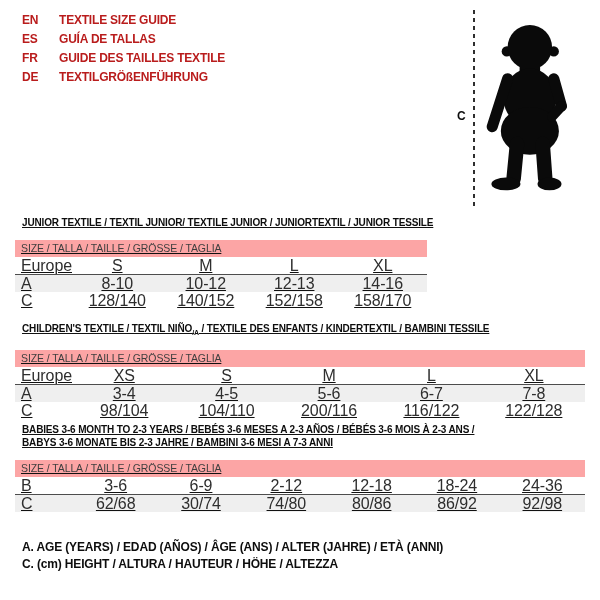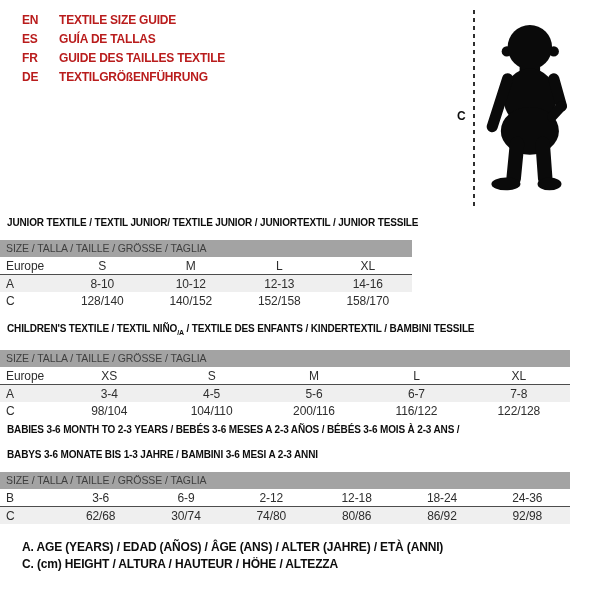--- a/index.html
+++ b/index.html
@@ -10,28 +10,28 @@
   
   .langs{position:absolute;left:22px;top:10px;}
   .lang-row{display:flex;height:19px;align-items:center;font-weight:bold;font-size:12px;letter-spacing:-0.2px;color:#b91c1c;}
   .lang-code{width:37px;flex:0 0 37px;}
   
   .dash-line{position:absolute;left:473px;top:10px;width:2px;height:196px;
     background:repeating-linear-gradient(to bottom,#2e2e2e 0 4px,transparent 4px 8px);}
   .c-label{position:absolute;left:457px;top:109px;font-weight:bold;font-size:12px;color:#0d0d0d;}
   .baby-svg{position:absolute;left:482px;top:7px;}
   
-  .table-block{position:absolute;left:0;}
+  .table-block{position:absolute;left:15px;text-decoration:underline;}
   .t1{top:216px;width:412px;}
   .t2{top:322px;width:570px;}
   .t3{top:423px;width:570px;}
   .tbl-title{font-size:10px;font-weight:bold;line-height:13px;letter-spacing:-0.15px;margin-left:7px;margin-bottom:11px;color:#0d0d0d;white-space:nowrap;}
   .tbl-title .sub{font-size:7px;vertical-align:sub;}
-  .tbl-header{height:17px;line-height:17px;background:#a3a3a3;color:#3e3e3e;font-size:10.5px;padding-left:6px;letter-spacing:-0.1px;}
-  .tbl-row{display:flex;height:17px;align-items:center;font-size:12px;color:#2e2e2e;letter-spacing:-0.1px;}
+  .tbl-header{height:17px;line-height:17px;background:#fca5a5;color:#3e3e3e;font-size:10.5px;padding-left:6px;letter-spacing:-0.1px;}
+  .tbl-row{display:flex;height:17px;font-size:16px;color:#2e2e2e;letter-spacing:-0.1px;}
   .tbl-row.first{border-bottom:1px solid #4d4d4d;}
   .tbl-row.alt{background:#efefef;}
   .cell{flex:1;text-align:center;}
   .cell.label{flex:0 0 52px;text-align:left;padding-left:6px;}
   
   .footnotes{position:absolute;left:22px;top:539px;}
   .fn-line{font-size:12px;font-weight:bold;line-height:17px;letter-spacing:-0.15px;color:#0d0d0d;white-space:nowrap;}
 </style>
 </head>
 <body>
@@ -135,22 +135,22 @@
     <span class="cell label">C</span>
     <span class="cell">98/104</span>
     <span class="cell">104/110</span>
     <span class="cell">200/116</span>
     <span class="cell">116/122</span>
     <span class="cell">122/128</span>
   </div>
 </div>
 
 <div class="table-block t3">
-  <div class="tbl-title" style="margin-bottom:12px;">BABIES 3-6 MONTH TO 2-3 YEARS / BEBÉS 3-6 MESES A 2-3 AÑOS / BÉBÉS 3-6 MOIS À 2-3 ANS /</div>
-  <div class="tbl-title">BABYS 3-6 MONATE BIS 1-3 JAHRE / BAMBINI 3-6 MESI A 2-3 ANNI</div>
+  <div class="tbl-title" style="margin-bottom:0;">BABIES 3-6 MONTH TO 2-3 YEARS / BEBÉS 3-6 MESES A 2-3 AÑOS / BÉBÉS 3-6 MOIS À 2-3 ANS /</div>
+  <div class="tbl-title">BABYS 3-6 MONATE BIS 2-3 JAHRE / BAMBINI 3-6 MESI A 7-3 ANNI</div>
   <div class="tbl-header">SIZE / TALLA / TAILLE / GRÖSSE / TAGLIA</div>
   <div class="tbl-row first">
     <span class="cell label">B</span>
     <span class="cell">3-6</span>
     <span class="cell">6-9</span>
     <span class="cell">2-12</span>
     <span class="cell">12-18</span>
     <span class="cell">18-24</span>
     <span class="cell">24-36</span>
   </div>

